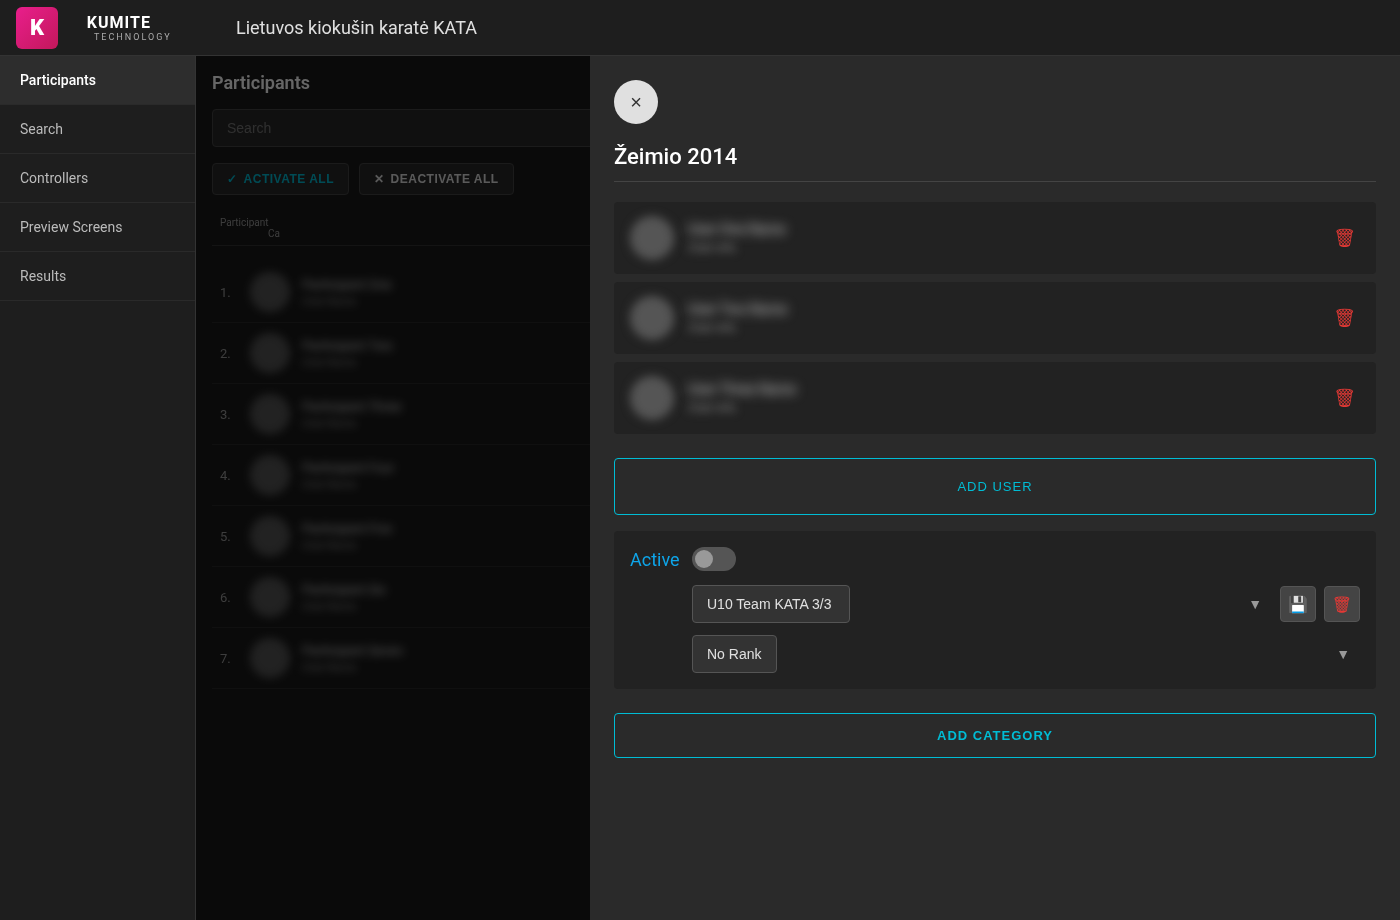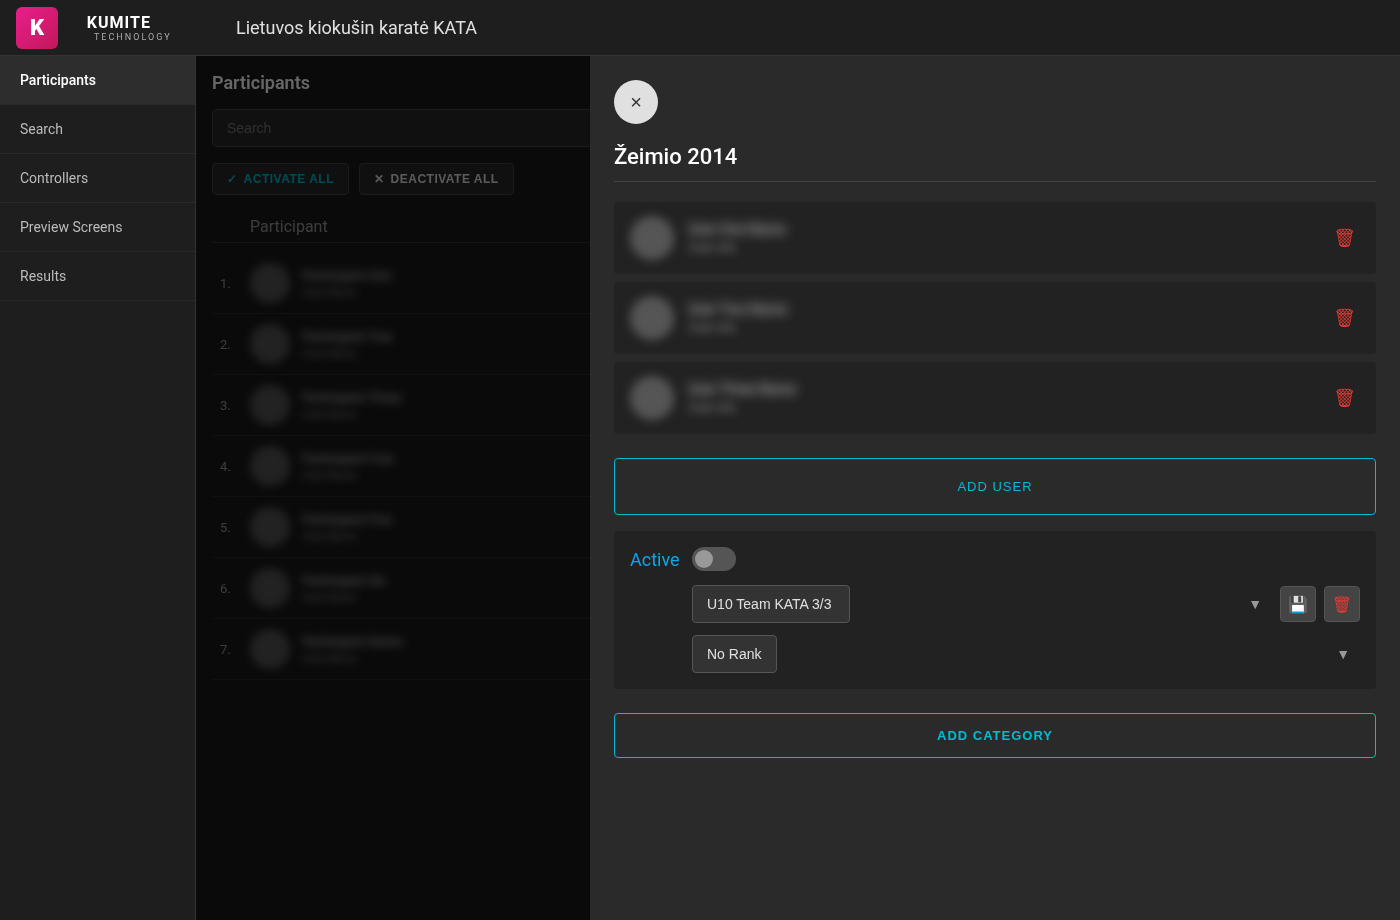--- a/index.html
+++ b/index.html
@@ -160,23 +160,24 @@
       letter-spacing: 0.5px;
     }
 
     .participants-table {
       width: 100%;
     }
     .table-header {
       display: flex;
       padding: 6px 8px;
       color: #999;
-      font-size: 16px;
+      font-size: 10px;
       border-bottom: 1px solid #333;
-      margin-bottom: 10px;
+      margin-bottom: 16px;
+      flex-direction: column;
     }
     .table-header .col-num { width: 30px; }
     .table-header .col-participant { flex: 1; }
     .table-header .col-cat { width: 60px; text-align: right; }
 
     .participant-row {
       display: flex;
       align-items: center;
       padding: 10px 8px;
       border-bottom: 1px solid #2a2a2a;

